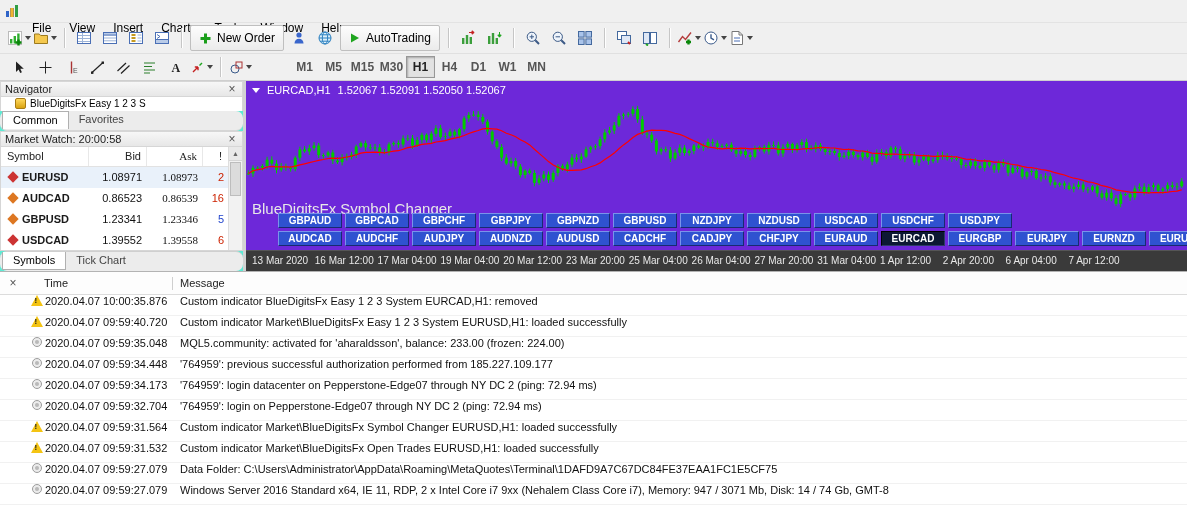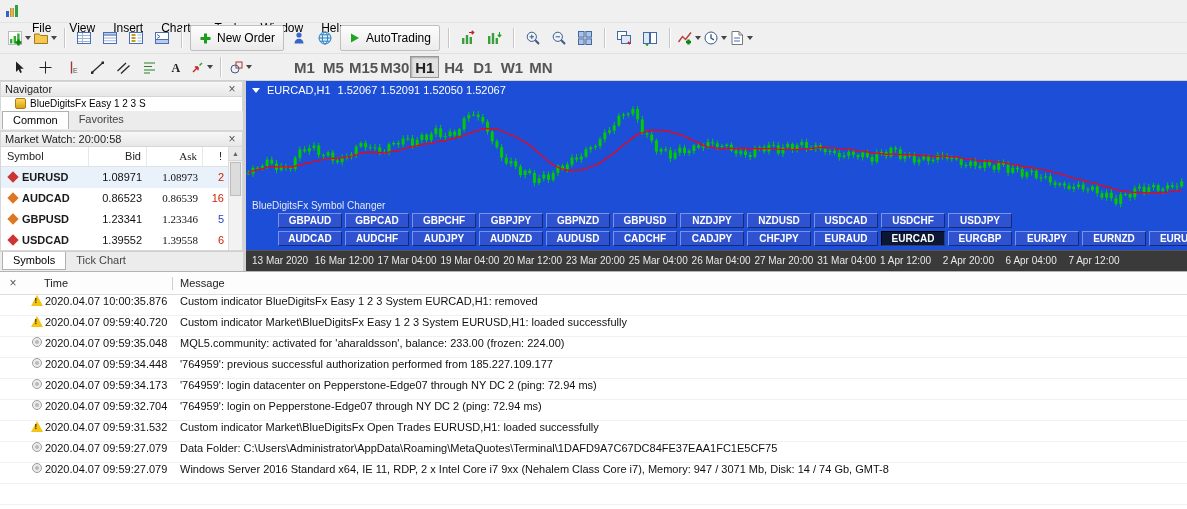--- a/index.html
+++ b/index.html
@@ -17,37 +17,37 @@
   .tb2{height:26px;border-bottom:1px solid #cfcfcf;}
   .tgroup{display:flex;align-items:center;height:100%;padding:0 3px;}
   .tsep{width:1px;height:20px;background:#c6c6c6;margin:0 3px;box-shadow:1px 0 0 #ffffff;}
   .tbtn{min-width:24px;height:24px;display:flex;align-items:center;justify-content:center;border-radius:2px;padding:0 1px;}
   .tb2 .tbtn{height:22px;}
   .drop{width:0;height:0;border-left:3px solid transparent;border-right:3px solid transparent;border-top:4px solid #444;margin-left:2px;}
   .lblbtn{display:flex;align-items:center;gap:5px;border:1px solid #bfbfbf;background:linear-gradient(#fdfdfd,#ebebeb);
           border-radius:2px;padding:2px 8px;height:20px;margin:0 2px;}
   .tf-group{display:flex;align-items:center;margin-left:34px;}
   .tf{min-width:27px;height:20px;display:flex;align-items:center;justify-content:center;
-      font-size:15px;font-weight:bold;color:#555;border:1px solid transparent;}
+      font-size:12px;font-weight:bold;color:#555;border:1px solid transparent;}
   .tf.active{background:#e2e2e2;border:1px solid #979797;box-shadow:inset 1px 1px 2px rgba(0,0,0,.25);color:#222;}
 
   
   .main{height:190px;display:flex;}
   .left{width:246px;background:#5eead4;border-right:3px solid #d2d2d2;display:flex;flex-direction:column;box-sizing:border-box;}
   .panel-title{height:16px;background:linear-gradient(#f7f7f7,#e7e7e7);border:1px solid #d6d6d6;
                display:flex;align-items:center;padding:0 4px;font-size:11px;color:#222;box-sizing:border-box;}
   .panel-title .title-text{flex:1;overflow:hidden;white-space:nowrap;}
   .close-x{width:12px;height:12px;display:flex;align-items:center;justify-content:center;color:#555;font-size:12px;line-height:12px;}
   .close-x::before{content:"×";}
 
   .nav-content{height:15px;background:#fff;border-left:1px solid #d6d6d6;border-right:1px solid #d6d6d6;
                display:flex;align-items:center;gap:4px;padding-left:14px;font-size:10px;overflow:hidden;white-space:nowrap;}
   .ind-icon{width:9px;height:9px;background:linear-gradient(#ffd95e,#d9a210);border:1px solid #a87c14;border-radius:2px;flex:none;}
 
-  .tabs{height:20px;display:flex;align-items:flex-start;background:#ececec;border-bottom:1px solid #d6d6d6;padding-left:2px;}
+  .tabs{height:20px;display:flex;align-items:flex-start;background:#ececec;border-bottom:1px solid #d6d6d6;padding-left:2px;border-radius:7px;}
   .tabs.bottom{border-top:1px solid #cfcfcf;border-bottom:none;margin-top:auto;}
   .tab{height:17px;display:flex;align-items:center;padding:0 10px;font-size:11px;color:#444;}
   .tab.active{background:#fff;border:1px solid #b0b0b0;border-bottom:none;color:#000;}
   .tabs.bottom .tab.active{border-bottom:1px solid #b0b0b0;border-top:none;}
 
   
   .mw-table{flex:none;height:103px;background:#fff;border:1px solid #d6d6d6;border-top:none;position:relative;overflow:hidden;}
   .mw-header{display:flex;height:19px;align-items:center;border-bottom:1px solid #e2e2e2;font-size:11px;color:#222;}
   .mw-header span{border-right:1px solid #e8e8e8;box-sizing:border-box;height:100%;display:flex;align-items:center;}
   .c-sym{width:88px;padding-left:6px;}
@@ -59,25 +59,25 @@
   .mw-row .cell{box-sizing:border-box;height:100%;display:flex;align-items:center;}
   .sym-ic{width:8px;height:8px;transform:rotate(45deg);margin:0 5px 0 2px;flex:none;}
   .sym-name{font-weight:bold;color:#1a1a1a;}
   .num{justify-content:flex-end;padding-right:5px;color:#111;}
   .scrollbar{position:absolute;top:0;right:0;bottom:0;width:13px;background:#f2f2f2;border-left:1px solid #ddd;}
   .sb-up{height:13px;display:flex;align-items:center;justify-content:center;font-size:7px;color:#666;background:#e9e9e9;border-bottom:1px solid #d5d5d5;}
   .sb-up::before{content:"▲";}
   .sb-thumb{position:absolute;top:15px;left:1px;right:1px;height:32px;background:#dcdcdc;border:1px solid #bdbdbd;}
 
   
-  .chart{flex:1;background:#1d4ed8;position:relative;overflow:hidden;}
+  .chart{flex:1;background:#6d28d9;position:relative;overflow:hidden;}
   .chart-title{position:absolute;top:3px;left:6px;display:flex;align-items:center;gap:7px;color:#fff;font-size:11px;z-index:3;}
   .tri{width:0;height:0;border-left:4px solid transparent;border-right:4px solid transparent;border-top:5px solid #fff;}
   #candles{position:absolute;top:15px;left:0;z-index:1;}
-  .sc-label{position:absolute;top:119px;left:6px;color:#e8e8e8;font-size:10px;z-index:3;}
+  .sc-label{position:absolute;top:119px;left:6px;color:#e8e8e8;font-size:15px;z-index:3;}
   .sc-row{position:absolute;left:32px;display:flex;z-index:3;white-space:nowrap;}
   .sc-row.r1{top:132px;}
   .sc-row.r2{top:150px;}
   .sc-btn{width:64px;height:15px;margin-right:3px;flex:none;display:flex;align-items:center;justify-content:center;
           background:#2f52d0;color:#fff;font-size:10px;font-weight:bold;
           border:1px solid;border-color:#7a93ea #182a72 #182a72 #7a93ea;box-sizing:border-box;}
   .sc-btn.active{background:#0c1833;border-color:#000 #2c3c66 #2c3c66 #000;}
   .time-axis{position:absolute;left:0;right:0;bottom:0;height:20px;background:#3a3a3a;border-top:1px solid #555;z-index:4;}
   .ta-label{position:absolute;top:4px;color:#e9e9e9;font-size:10px;white-space:nowrap;}
 
@@ -939,20 +939,27 @@
           <span class="t-icon">
             <span class="i-icon"></span>
           </span>
           <span class="t-time">2020.04.07 09:59:32.704</span>
           <span class="t-msg">'764959': login on Pepperstone-Edge07 through NY DC 2 (ping: 72.94 ms)</span>
         </div>
         <div class="t-row">
           <span class="t-icon">
             <span class="w-icon"></span>
           </span>
+          <span class="t-time">2020.04.07 09:59:31.564</span>
+          <span class="t-msg">Custom indicator Market\BlueDigitsFx Symbol Changer EURUSD,H1: loaded successfully</span>
+        </div>
+        <div class="t-row">
+          <span class="t-icon">
+            <span class="w-icon"></span>
+          </span>
           <span class="t-time">2020.04.07 09:59:31.532</span>
           <span class="t-msg">Custom indicator Market\BlueDigitsFx Open Trades EURUSD,H1: loaded successfully</span>
         </div>
         <div class="t-row">
           <span class="t-icon">
             <span class="i-icon"></span>
           </span>
           <span class="t-time">2020.04.07 09:59:27.079</span>
           <span class="t-msg">Data Folder: C:\Users\Administrator\AppData\Roaming\MetaQuotes\Terminal\1DAFD9A7C67DC84FE37EAA1FC1E5CF75</span>
         </div>

